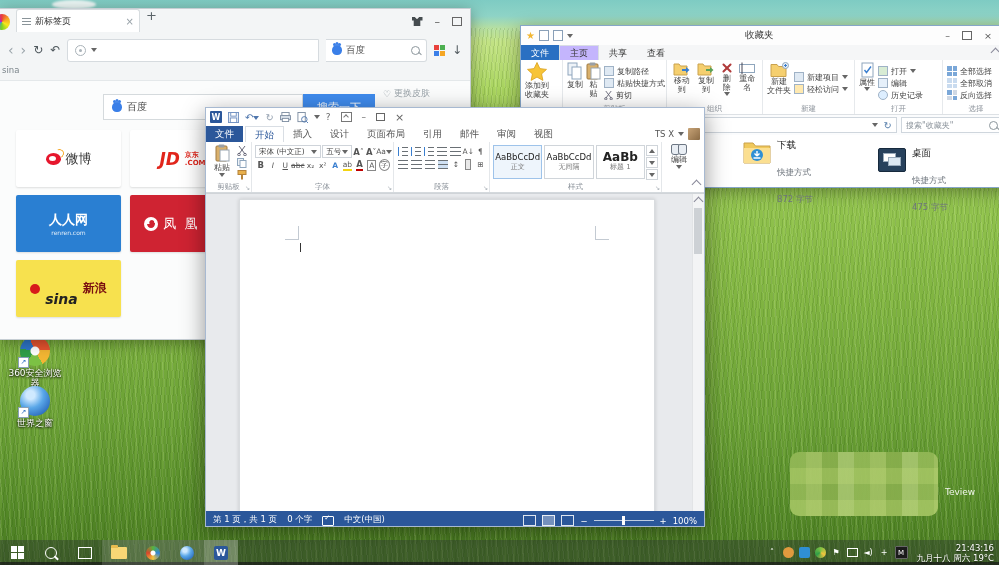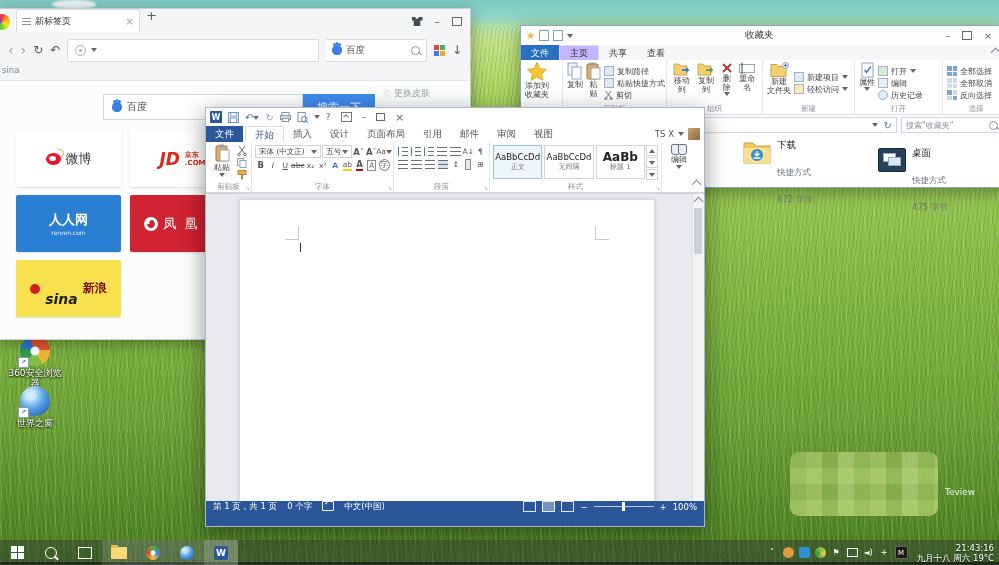--- a/index.html
+++ b/index.html
@@ -168,21 +168,21 @@
   .w-doc{flex:1;background:#e8eaed;position:relative;overflow:hidden;border-top:1px solid #d0d4d8;}
   .w-page{position:absolute;left:33px;top:5px;width:414px;height:360px;background:#fff;
     border:1px solid #d9dcdf;box-shadow:0 0 4px rgba(0,0,0,.15);}
   .cmark{position:absolute;width:13px;height:13px;}
   .cmark.l{left:45px;top:26px;border-right:1px solid #c3cad2;border-bottom:1px solid #c3cad2;}
   .cmark.r{left:355px;top:26px;border-left:1px solid #c3cad2;border-bottom:1px solid #c3cad2;}
   .caret-line{position:absolute;left:60px;top:43px;width:1px;height:9px;background:#333;}
   .w-scroll{position:absolute;right:0;top:0;bottom:0;width:11px;background:#f3f4f5;border-left:1px solid #e2e4e6;}
   .w-scroll .thumb{position:absolute;left:1px;top:14px;width:8px;height:46px;background:#cdd1d5;}
   .w-scroll .up{position:absolute;left:2px;top:4px;}
-  .w-status{height:25px;background:#2b579a;color:#fff;display:flex;align-items:flex-start;gap:10px;
+  .w-status{height:15px;background:#2b579a;color:#fff;display:flex;align-items:flex-end;gap:10px;
     padding:0 7px;font-size:8.5px;}
   .w-status .right{margin-left:auto;display:flex;align-items:center;gap:6px;}
   .vicon{width:11px;height:9px;border:1px solid rgba(255,255,255,.85);display:inline-block;}
   .vicon.sel{background:rgba(255,255,255,.35);}
   .zoomline{width:60px;height:1px;background:rgba(255,255,255,.7);position:relative;display:inline-block;}
   .zoomline .zthumb{position:absolute;left:28px;top:-4px;width:3px;height:9px;background:#fff;}
   .spell{width:10px;height:8px;border:1px solid #fff;border-radius:1px;position:relative;}
   .spell::after{content:"✓";position:absolute;left:1px;top:-3px;font-size:7px;color:#fff;}
 
   

